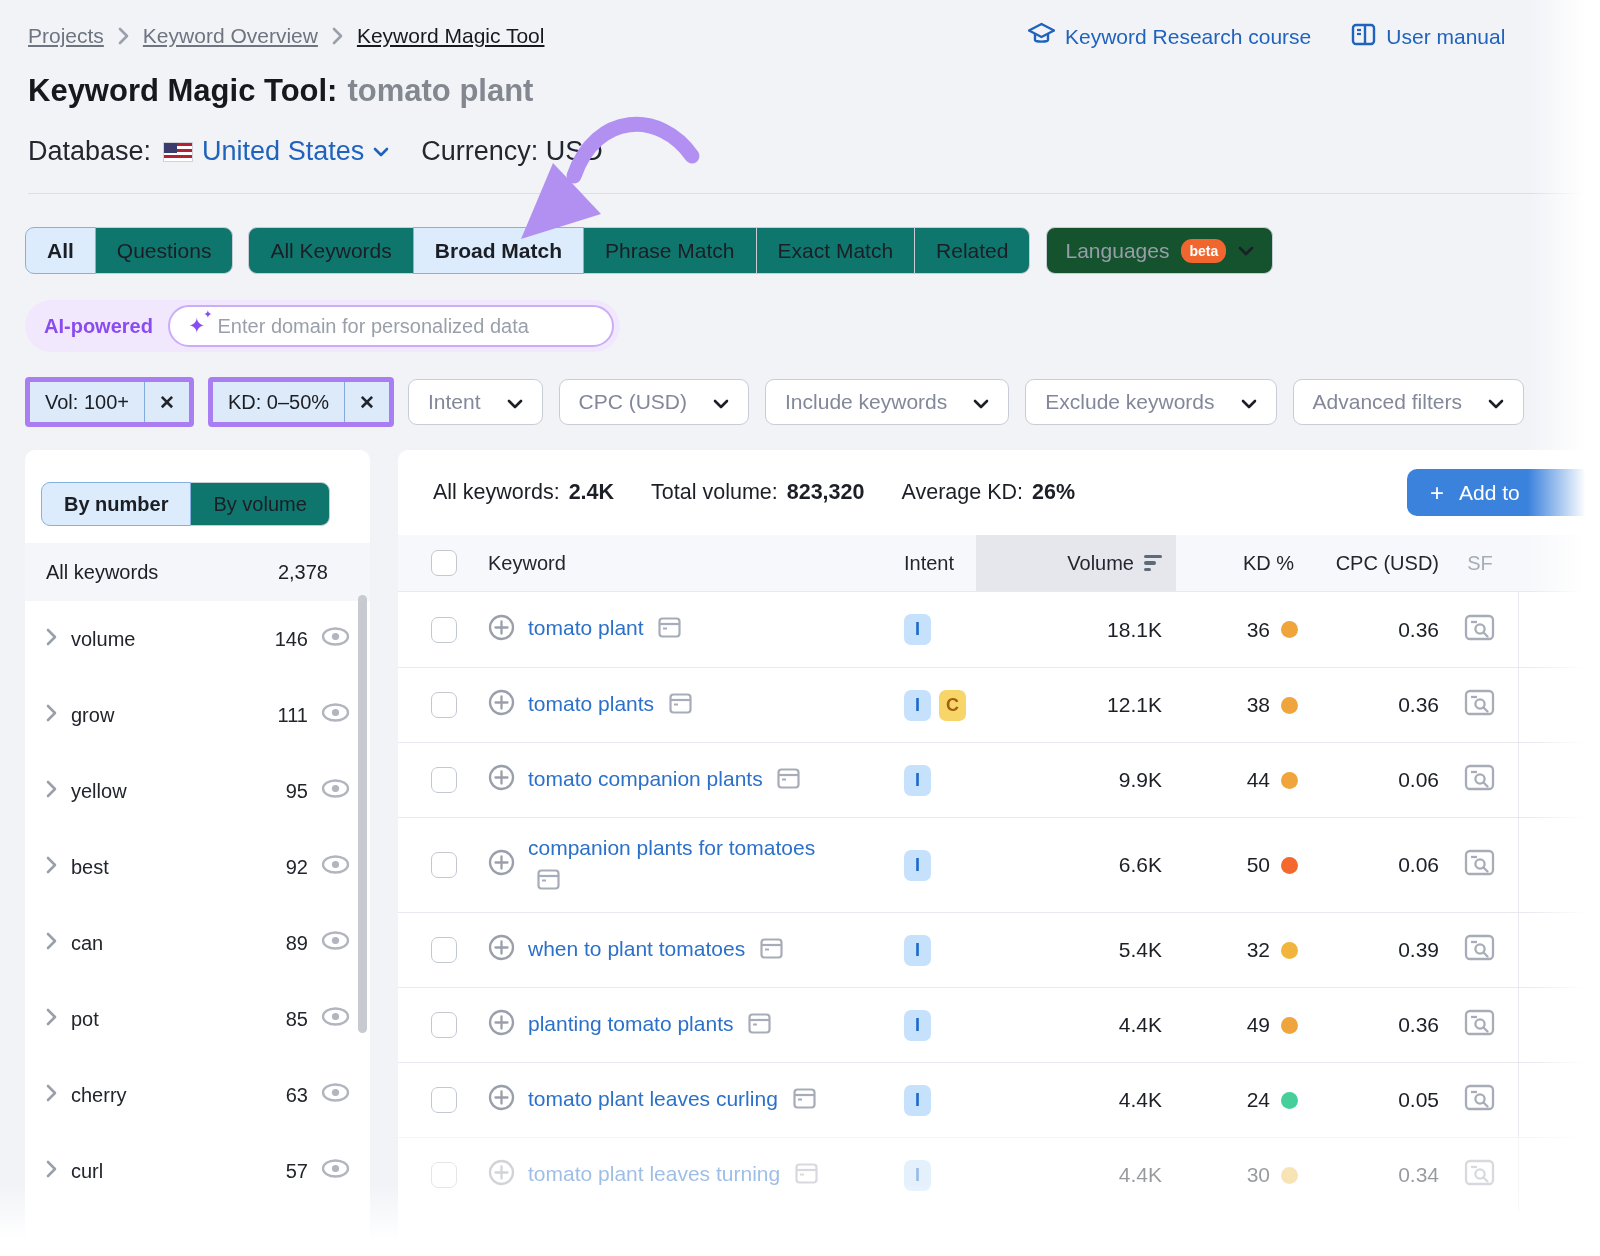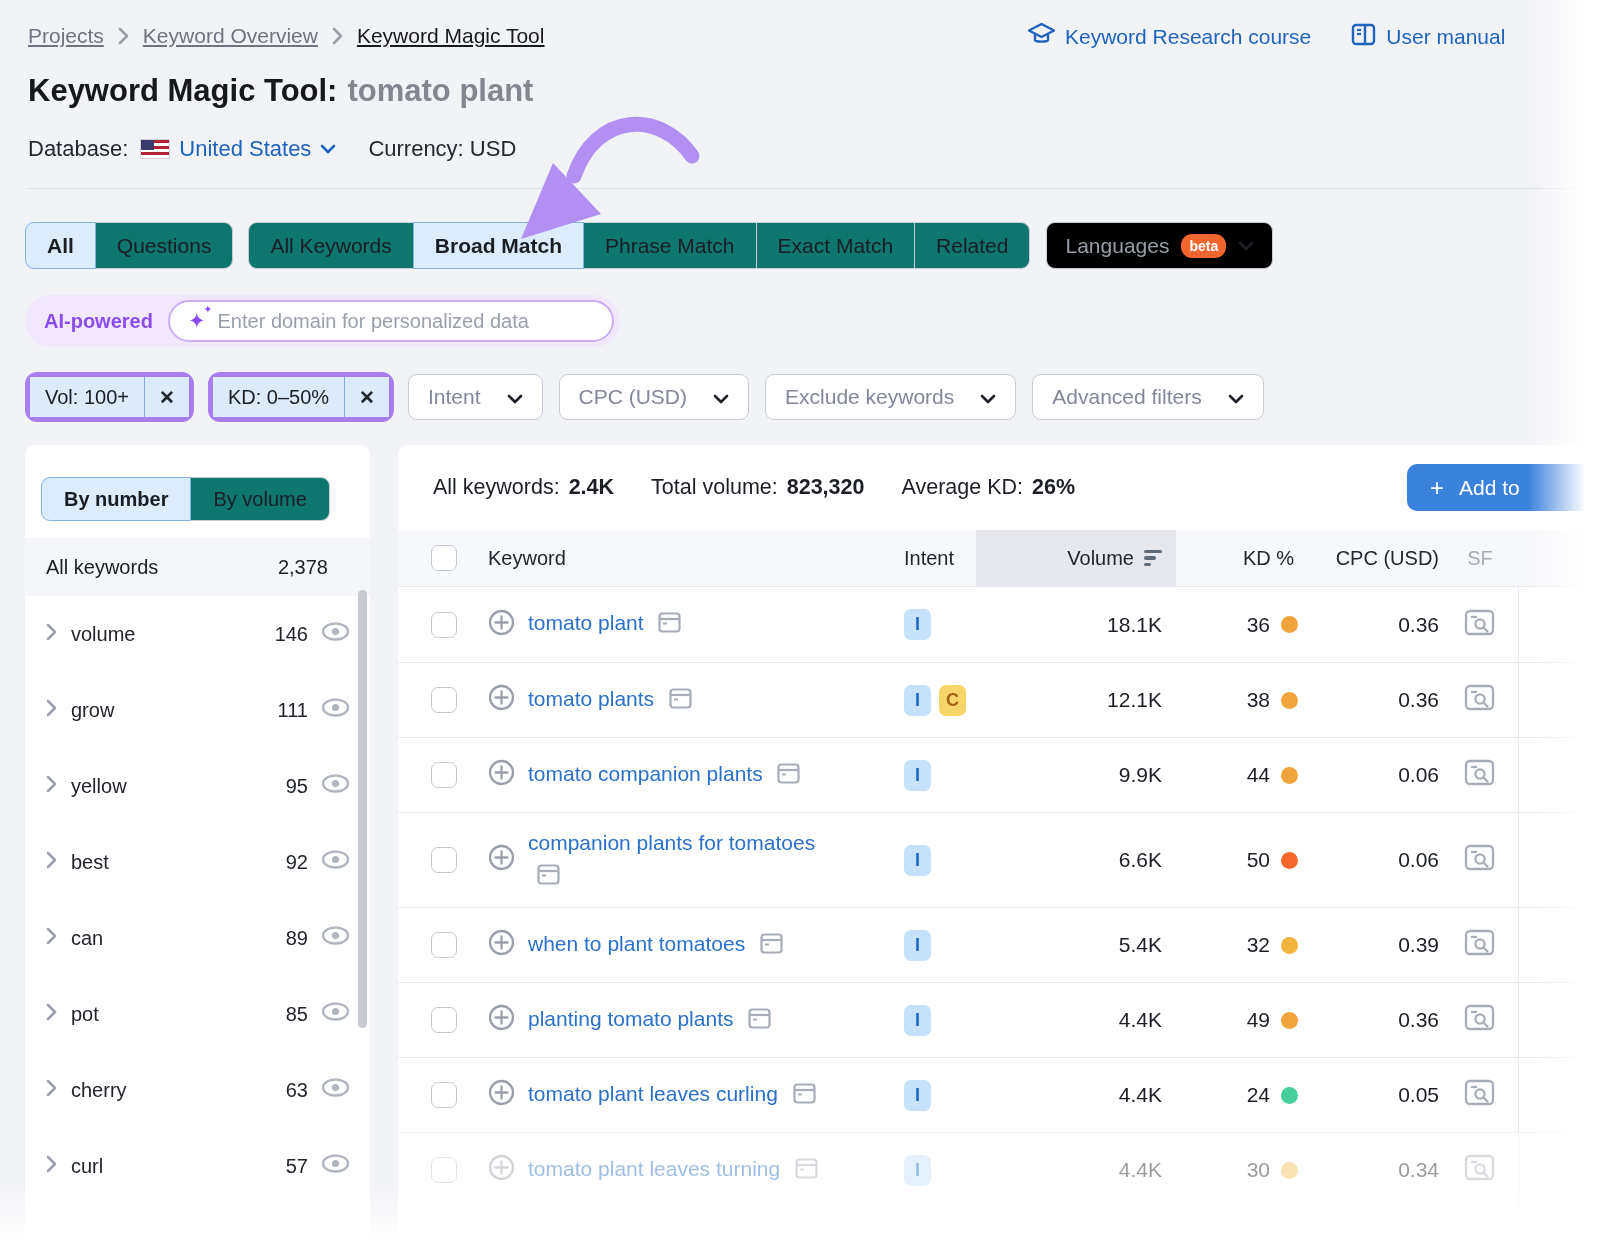--- a/index.html
+++ b/index.html
@@ -13,53 +13,53 @@
   
   .header { padding:24px 0 0 28px; position:relative; }
   .breadcrumb { display:flex; align-items:center; gap:14px; font-size:21px; color:#6e7480; }
   .crumb { cursor:pointer;text-decoration:underline; }
   .crumb.cur { color:#17191e; }
   .bc-chev { display:flex; align-items:center; }
   .top-links { position:absolute; left:1028px; top:22px; display:flex; gap:40px; white-space:nowrap; }
   .top-link { display:flex; align-items:center; gap:10px; color:#1f63bd; font-size:21px; cursor:pointer; }
   .page-title { margin-top:25px; font-size:31px; font-weight:700; color:#16181d; }
   .page-title .query { color:#83878f; margin-left:10px; }
-  .meta-row { margin-top:27px; display:flex; align-items:center; font-size:22px; color:#23262e; }
+  .meta-row { margin-top:27px; display:flex; align-items:center; font-size:27px; color:#23262e; }
   .flag { width:30px; height:20px; position:relative; display:inline-block; margin:0 9px 0 12px;
           background:repeating-linear-gradient(#b22234 0 3px,#fff 3px 6px); border:1px solid #d0d3da; }
   .flag::after { content:""; position:absolute; left:0; top:0; width:13px; height:10px; background:#3c3b6e; }
   .db-link { color:#1f63bd; display:flex; align-items:center; gap:9px; cursor:pointer; }
   .currency { margin-left:32px; }
   .hr { margin-top:26px; border-top:1px solid #dcdee5; }
 
   
   .controls { padding-left:25px; }
   .tabs-row { margin-top:33px; display:flex; align-items:stretch; height:47px; }
   .seg { display:flex; background:#fff; border-radius:9px; }
   .seg-btn { position:relative; border:1px solid #c8ccd5; margin-left:-1px; background:#0f766e;
              padding:0 21px; font-size:21px; color:#1b1e24; display:flex; align-items:center; cursor:pointer; }
   .seg-btn:first-child { border-radius:9px 0 0 9px; margin-left:0; }
   .seg-btn:last-child { border-radius:0 9px 9px 0; }
   .seg-btn.sel { background:#dcecfc; border-color:#84b1e0; z-index:1;font-weight:bold; }
   .gap15 { width:15px; } .gap16 { width:16px; }
   .lang-btn { display:flex; align-items:center; gap:12px; padding:0 18px; border:1px solid #c8ccd5;
-              border-radius:9px; background:#000000; color:#989ea9; font-size:21px; cursor:pointer; }
+              border-radius:9px; background:#14532d; color:#989ea9; font-size:21px; cursor:pointer; }
   .beta { background:#f1662f; color:#fff; font-size:14px; font-weight:700; padding:4px 8px; border-radius:11px; }
 
   .ai-row { margin-top:26px; display:inline-flex; align-items:center; gap:15px;
             background:#f2e8fd; border-radius:27px; padding:5px 6px 5px 19px; }
   .ai-badge { color:#8a4cf0; font-size:20px; font-weight:700; }
   .ai-input { background:#fff; border:2px solid #cbadf7; border-radius:22px; height:42px;
               display:flex; align-items:center; gap:12px; padding:0 22px 0 18px; width:446px; cursor:text; }
   .sparkle { color:#8a4cf0; font-size:21px; position:relative; }
   .sparkle i { position:absolute; font-style:normal; font-size:11px; top:-6px; right:-7px; }
   .ai-ph { color:#9aa0ab; font-size:20px; white-space:nowrap; }
 
   .filter-row { margin-top:25px; display:flex; align-items:center; }
-  .chip-outline { border:5px solid #a97ef2; border-radius:12px; display:flex; margin-right:14px; }
+  .chip-outline { border:5px solid #a97ef2; border-radius:4px; display:flex; margin-right:14px; }
   .chip { background:#dceafa; display:flex; align-items:stretch; height:40px; }
   .chip-label { padding:0 15px; font-size:20px; display:flex; align-items:center; color:#1b1e24; }
   .chip-sep { width:1px; background:#7fabdd; }
   .chip-x { padding:0 14px; display:flex; align-items:center; font-size:19px; font-weight:700; cursor:pointer; color:#22252c; }
   .drop { background:#fff; border:1px solid #c8ccd5; border-radius:9px; height:46px;
           display:flex; align-items:center; gap:26px; padding:0 19px; color:#82889a; font-size:21px;
           margin-right:16px; cursor:pointer; white-space:nowrap; }
   .drop:first-of-type { margin-left:14px; }
 
   
@@ -233,20 +233,26 @@
             <path d="M2 2 L8 8 L14 2" stroke="#1c1f26" stroke-width="2.6" fill="none" stroke-linecap="round" stroke-linejoin="round"></path>
           </svg></span>
       </div>
       <div class="drop">
         <span>CPC (USD)</span>
         <span><svg width="16" height="10" viewBox="0 0 16 10">
             <path d="M2 2 L8 8 L14 2" stroke="#1c1f26" stroke-width="2.6" fill="none" stroke-linecap="round" stroke-linejoin="round"></path>
           </svg></span>
       </div>
       <div class="drop">
+        <span>Include keywords</span>
+        <span><svg width="16" height="10" viewBox="0 0 16 10">
+            <path d="M2 2 L8 8 L14 2" stroke="#1c1f26" stroke-width="2.6" fill="none" stroke-linecap="round" stroke-linejoin="round"></path>
+          </svg></span>
+      </div>
+      <div class="drop">
         <span>Exclude keywords</span>
         <span><svg width="16" height="10" viewBox="0 0 16 10">
             <path d="M2 2 L8 8 L14 2" stroke="#1c1f26" stroke-width="2.6" fill="none" stroke-linecap="round" stroke-linejoin="round"></path>
           </svg></span>
       </div>
       <div class="drop">
         <span>Advanced filters</span>
         <span><svg width="16" height="10" viewBox="0 0 16 10">
             <path d="M2 2 L8 8 L14 2" stroke="#1c1f26" stroke-width="2.6" fill="none" stroke-linecap="round" stroke-linejoin="round"></path>
           </svg></span>

